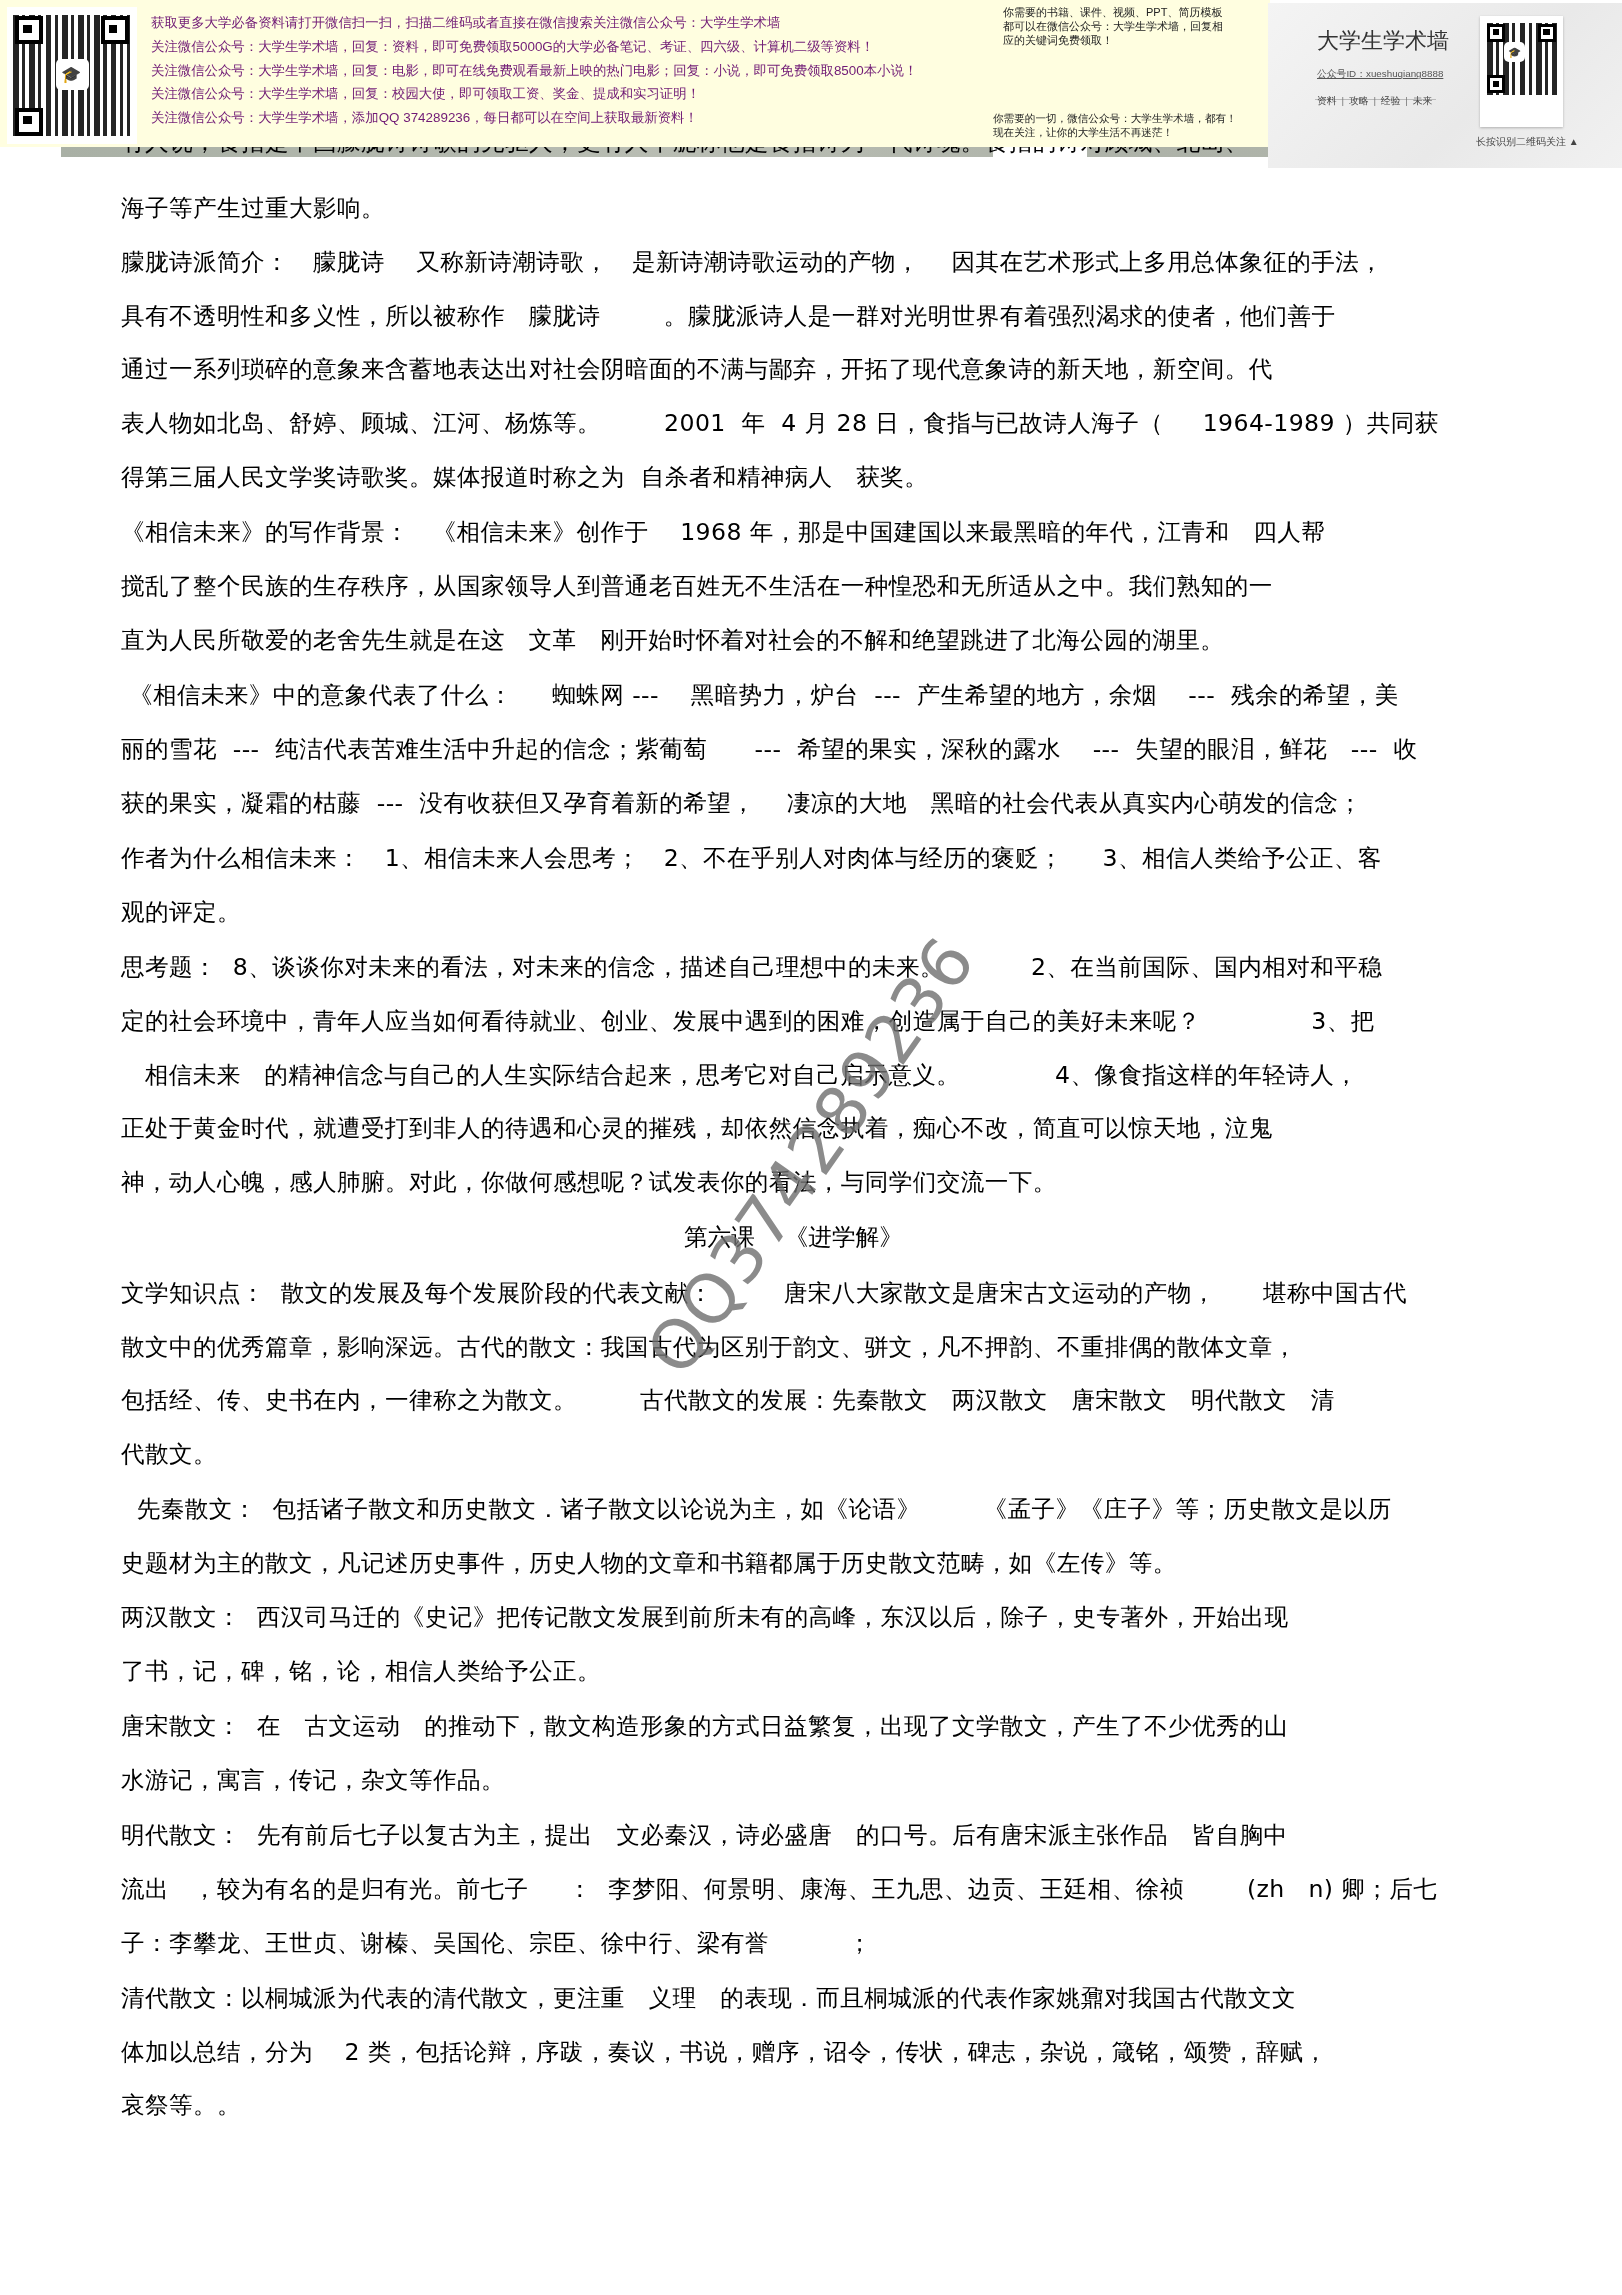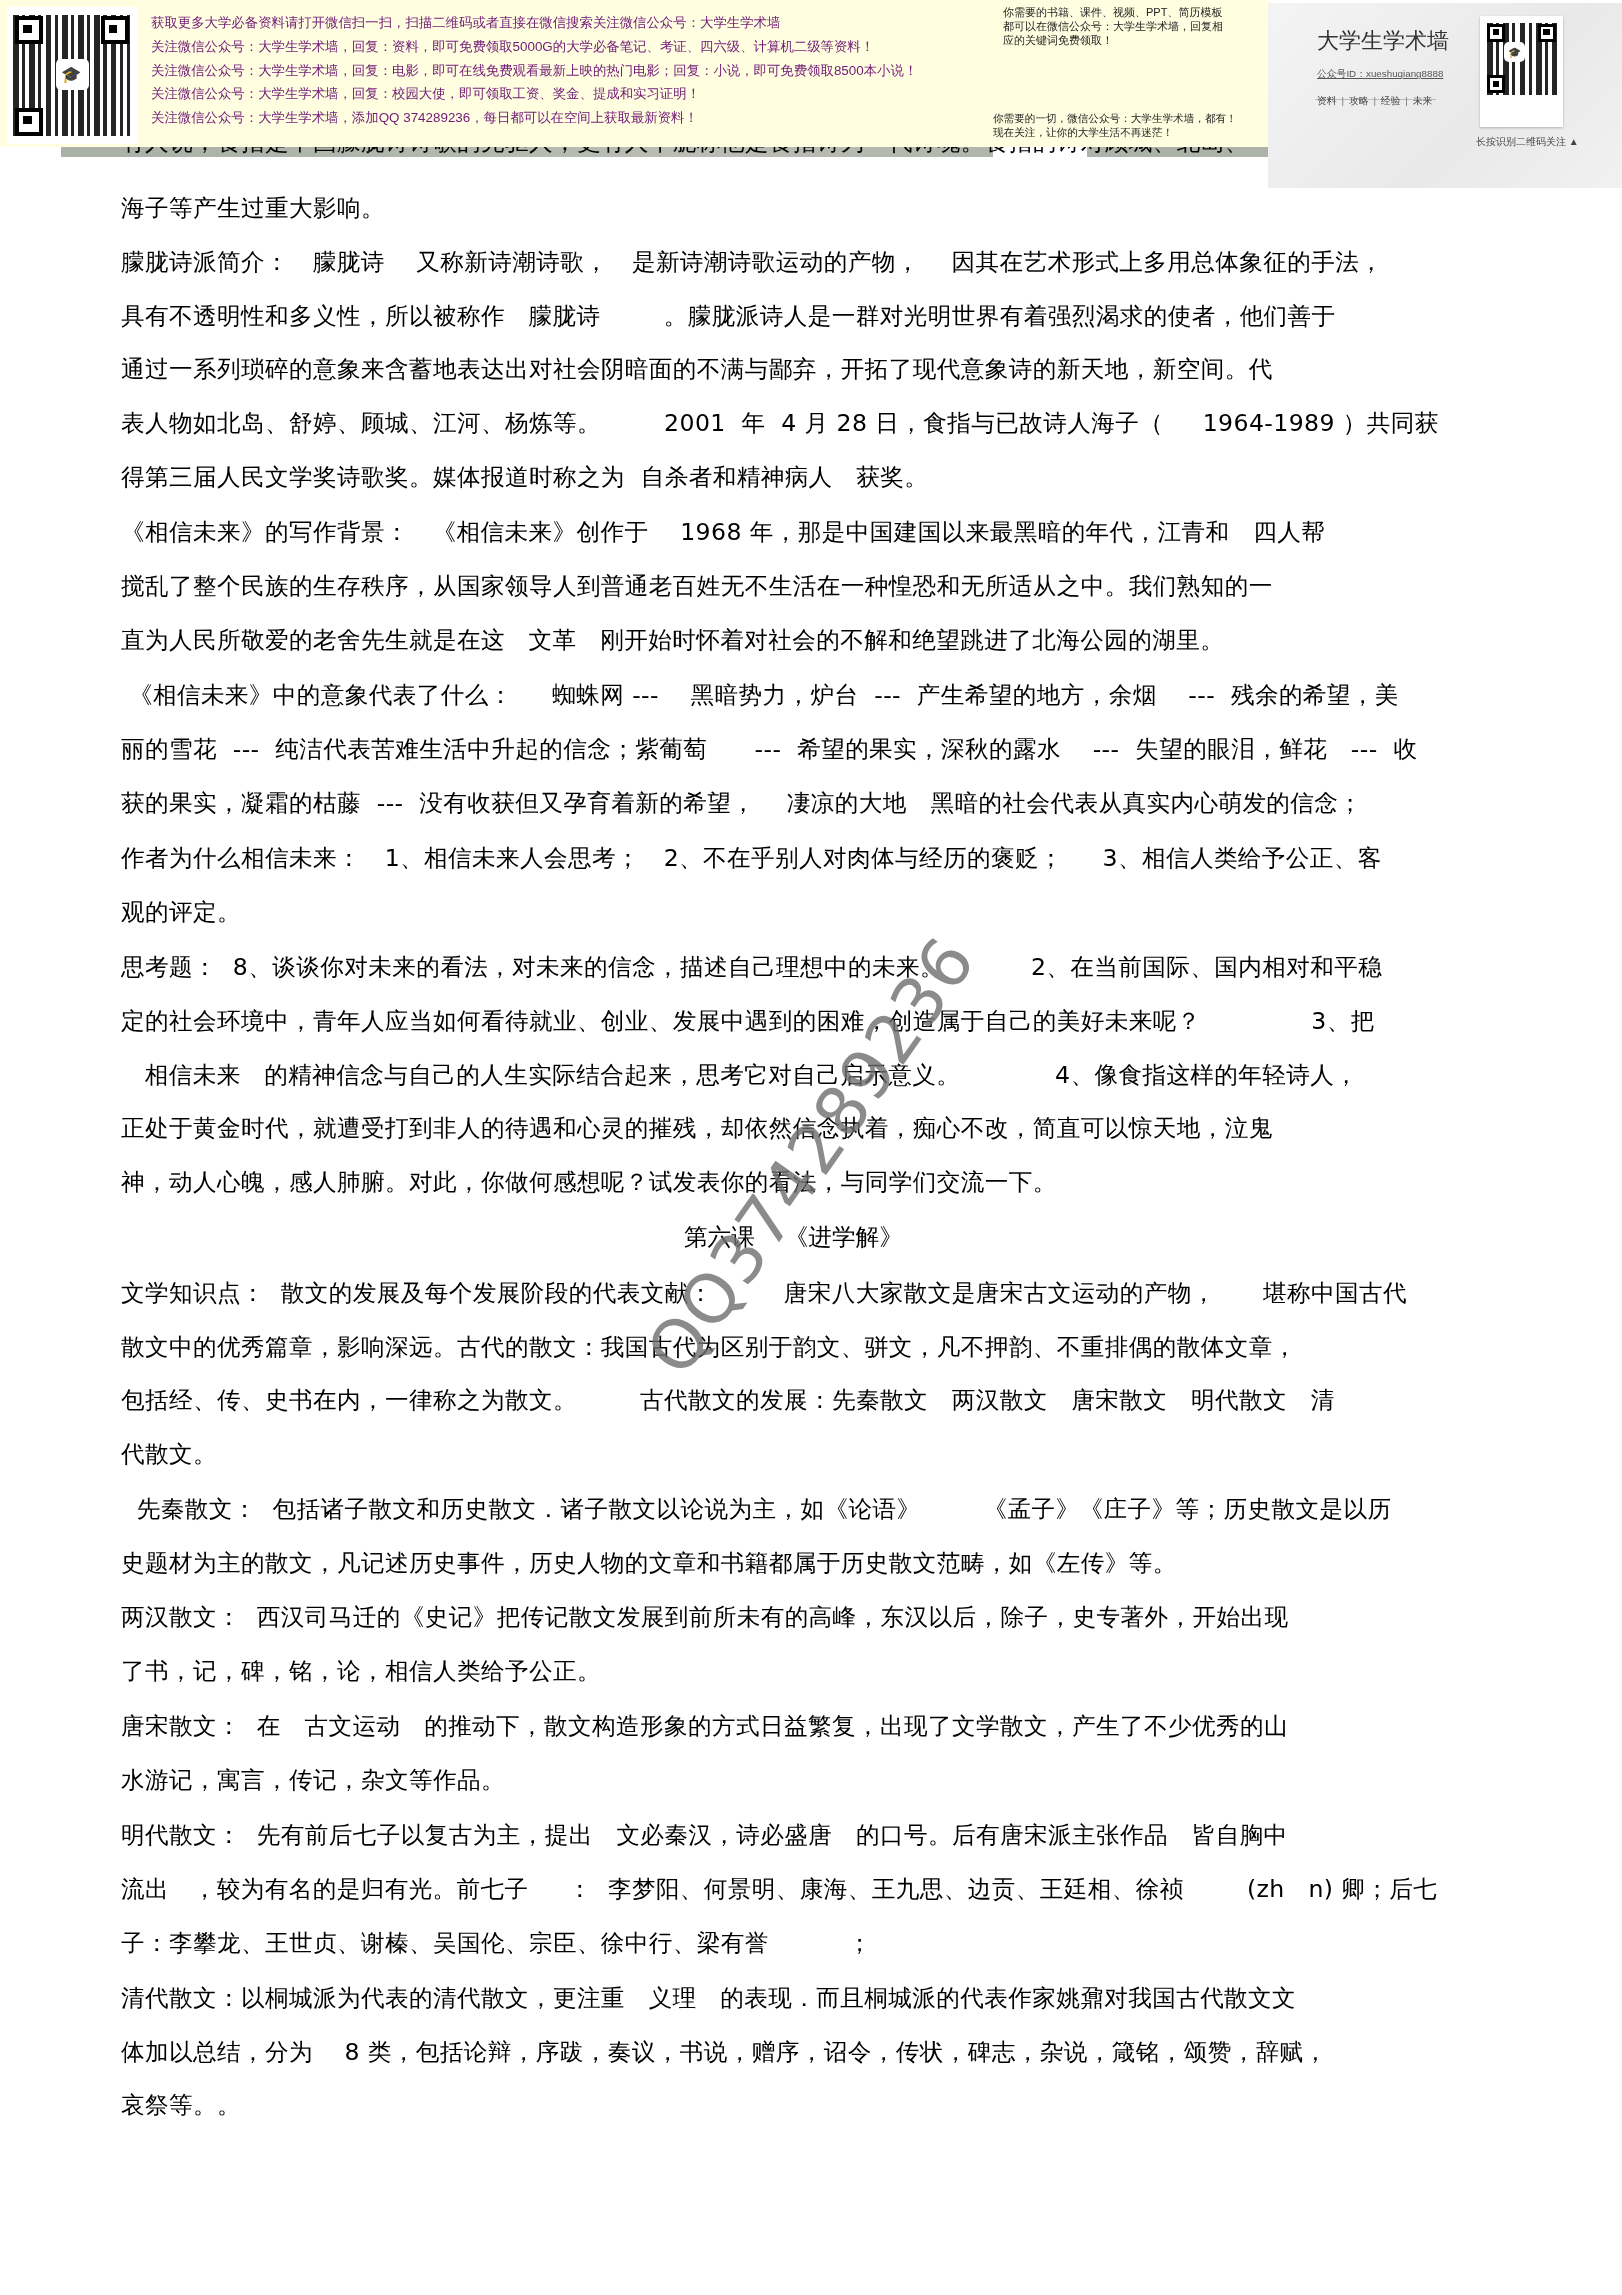--- a/index.html
+++ b/index.html
@@ -20,21 +20,21 @@
   .qr-finder { position:absolute; width:28px; height:28px; border:4.9px solid #000; background:#fff; box-sizing:border-box; }
   .qr-finder::after { content:""; position:absolute; left:4.9px; top:4.9px; width:8.1px; height:8.1px; background:#000; }
   .qr-center { position:absolute; left:49px; top:52px; width:33px; height:31px; background:#fff; border-radius:4.9px;
                display:flex; align-items:center; justify-content:center; font-size:16.3px; }
   .banner-lines { position:absolute; left:151px; top:11.4px; font-family:"Liberation Sans",sans-serif; font-size:13.4px; color:#701a75; }
   .banner-lines div { height:23.6px; line-height:23.6px; white-space:nowrap; }
   .banner-right-top { position:absolute; left:1003px; top:4.9px; font-size:11px; line-height:14px; color:#222; width:293px;
                       font-family:"Liberation Sans",sans-serif; }
   .banner-right-bottom { position:absolute; left:993px; top:111px; font-size:10.6px; line-height:14px; color:#222;
                          font-family:"Liberation Sans",sans-serif; }
-  .card { position:absolute; left:1268px; top:3.3px; width:354px; height:185px;
+  .card { position:absolute; left:1268px; top:3.3px; width:354px; height:165px;
           background:linear-gradient(135deg,#f4f4f4,#e9e9e9 60%,#f1f1f1); }
   .card-title { position:absolute; left:49px; top:23px; font-size:22px; color:#333; font-family:"Liberation Sans",sans-serif; }
   .card-id { position:absolute; left:49px; top:65px; font-size:9.8px; color:#555; font-family:"Liberation Sans",sans-serif;text-decoration:underline; }
   .card-divider { position:absolute; left:47px; top:96px; width:121px; height:0.8px; background:#bbb; }
   .card-links { position:absolute; left:49px; top:92px; font-size:9.8px; color:#444; font-family:"Liberation Sans",sans-serif; }
   .card-links span.sep { margin:0 4.9px; color:#777; }
   .qr-right { position:absolute; left:212px; top:13px; width:83px; height:111px; background:#fff;
               box-shadow:0 0.8px 2.4px rgba(0,0,0,.25); }
   .qr-right .qr-box { left:6.5px; top:6.5px; width:70px; height:72px; }
   .qr-right .qr-finder { width:18px; height:18px; border-width:3.3px; }
@@ -136,18 +136,18 @@
   <div class="line" style="top:1493px">  先秦散文：  包括诸子散文和历史散文．诸子散文以论说为主，如《论语》        《孟子》《庄子》等；历史散文是以历</div>
   <div class="line" style="top:1547px">史题材为主的散文，凡记述历史事件，历史人物的文章和书籍都属于历史散文范畴，如《左传》等。</div>
   <div class="line" style="top:1601px">两汉散文：  西汉司马迁的《史记》把传记散文发展到前所未有的高峰，东汉以后，除子，史专著外，开始出现</div>
   <div class="line" style="top:1655px">了书，记，碑，铭，论，相信人类给予公正。</div>
   <div class="line" style="top:1710px">唐宋散文：  在   古文运动   的推动下，散文构造形象的方式日益繁复，出现了文学散文，产生了不少优秀的山</div>
   <div class="line" style="top:1764px">水游记，寓言，传记，杂文等作品。</div>
   <div class="line" style="top:1819px">明代散文：  先有前后七子以复古为主，提出   文必秦汉，诗必盛唐   的口号。后有唐宋派主张作品   皆自胸中</div>
   <div class="line" style="top:1873px">流出   ，较为有名的是归有光。前七子     ：  李梦阳、何景明、康海、王九思、边贡、王廷相、徐祯        (zh   n) 卿；后七</div>
   <div class="line" style="top:1927px">子：李攀龙、王世贞、谢榛、吴国伦、宗臣、徐中行、梁有誉          ；</div>
   <div class="line" style="top:1982px">清代散文：以桐城派为代表的清代散文，更注重   义理   的表现．而且桐城派的代表作家姚鼐对我国古代散文文</div>
-  <div class="line" style="top:2036px">体加以总结，分为    8 类，包括论辩，序跋，奏议，书说，赠序，诏令，传状，碑志，杂说，箴铭，颂赞，辞赋，</div>
+  <div class="line" style="top:2036px">体加以总结，分为    2 类，包括论辩，序跋，奏议，书说，赠序，诏令，传状，碑志，杂说，箴铭，颂赞，辞赋，</div>
   <div class="line" style="top:2089px">哀祭等。。</div>
 </div>
 
 <div class="watermark">QQ374289236</div>
 
 
 </body></html>

